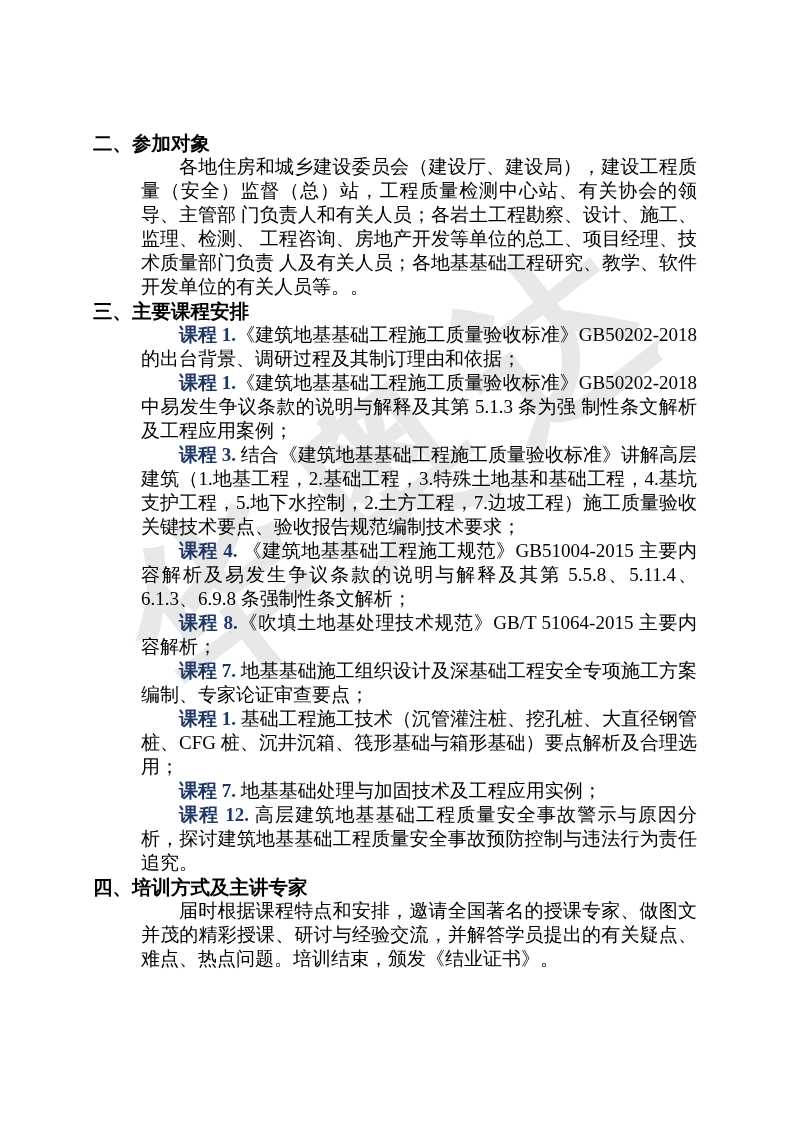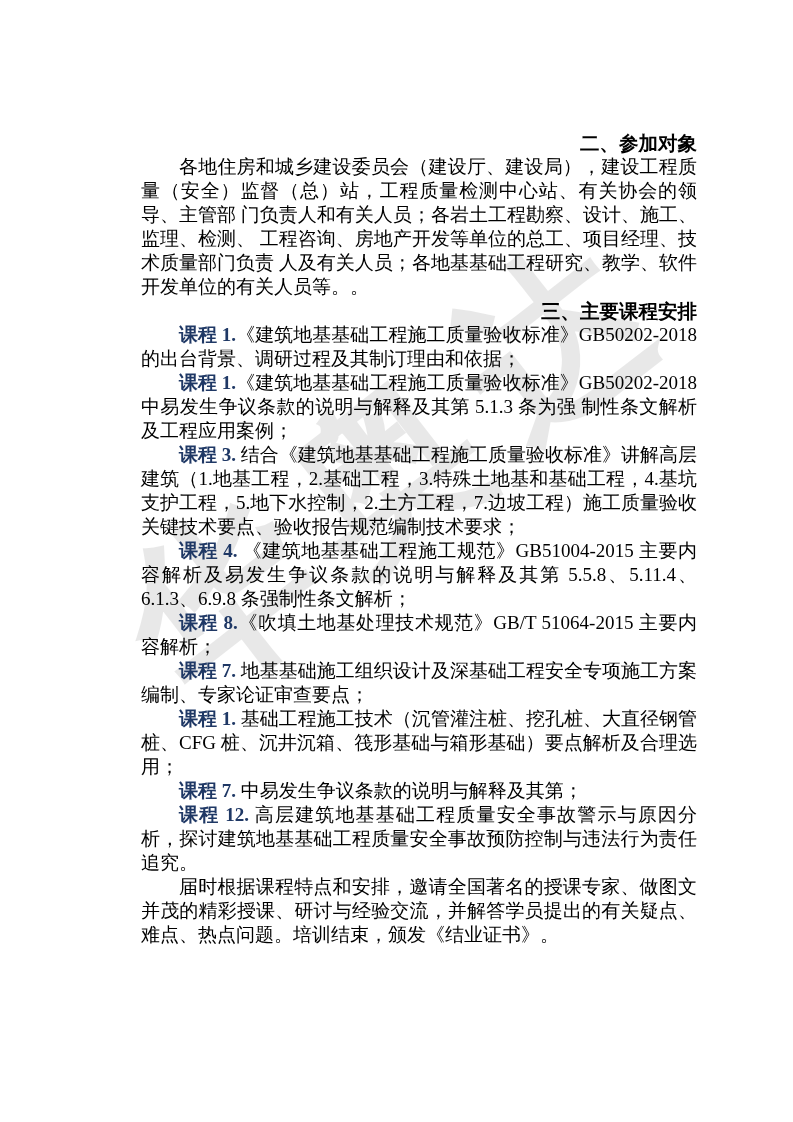--- a/index.html
+++ b/index.html
@@ -37,21 +37,21 @@
     width: 604px;
     font-size: 19px;
     line-height: 24px;
     text-align: justify;
   }
   .content h2 {
     font-family: "Liberation Sans", "DejaVu Sans", sans-serif;
     font-size: 19.5px;
     font-weight: 700;
     line-height: 24px;
-    text-align: right;
+    text-align: left;
   }
   .content p {
     text-indent: 2em;
     margin-left: 48px;
   }
   .course-label {
     font-family: Liberation Serif, serif;
     font-weight: 700;
     color: #1F3865;
   }
@@ -70,19 +70,20 @@
 
     <h2>三、主要课程安排</h2>
 
     <p><span class="course-label">课程 1.</span><span>《建筑地基基础工程施工质量验收标准》GB50202-2018 的出台背景、调研过程及其制订理由和依据；</span></p>
     <p><span class="course-label">课程 1.</span><span>《建筑地基基础工程施工质量验收标准》GB50202-2018 中易发生争议条款的说明与解释及其第 5.1.3 条为强 制性条文解析及工程应用案例；</span></p>
     <p><span class="course-label">课程 3.</span><span> 结合《建筑地基基础工程施工质量验收标准》讲解高层建筑（1.地基工程，2.基础工程，3.特殊土地基和基础工程，4.基坑支护工程，5.地下水控制，2.土方工程，7.边坡工程）施工质量验收关键技术要点、验收报告规范编制技术要求；</span></p>
     <p><span class="course-label">课程 4.</span><span> 《建筑地基基础工程施工规范》GB51004-2015 主要内容解析及易发生争议条款的说明与解释及其第 5.5.8、5.11.4、6.1.3、6.9.8 条强制性条文解析；</span></p>
     <p><span class="course-label">课程 8.</span><span>《吹填土地基处理技术规范》GB/T 51064-2015 主要内容解析；</span></p>
     <p><span class="course-label">课程 7.</span><span> 地基基础施工组织设计及深基础工程安全专项施工方案编制、专家论证审查要点；</span></p>
     <p><span class="course-label">课程 1.</span><span> 基础工程施工技术（沉管灌注桩、挖孔桩、大直径钢管桩、CFG 桩、沉井沉箱、筏形基础与箱形基础）要点解析及合理选用；</span></p>
-    <p><span class="course-label">课程 7.</span><span> 中易发生争议条款的说明与解释及其第；</span></p>
+    <p><span class="course-label">课程 7.</span><span> 地基基础处理与加固技术及工程应用实例；</span></p>
     <p><span class="course-label">课程 12.</span><span> 高层建筑地基基础工程质量安全事故警示与原因分析，探讨建筑地基基础工程质量安全事故预防控制与违法行为责任追究。</span></p>
 
+    <h2>四、培训方式及主讲专家</h2>
     <p>届时根据课程特点和安排，邀请全国著名的授课专家、做图文并茂的精彩授课、研讨与经验交流，并解答学员提出的有关疑点、难点、热点问题。培训结束，颁发《结业证书》。</p>
 
   </div>
 </div>
 
 </body></html>

